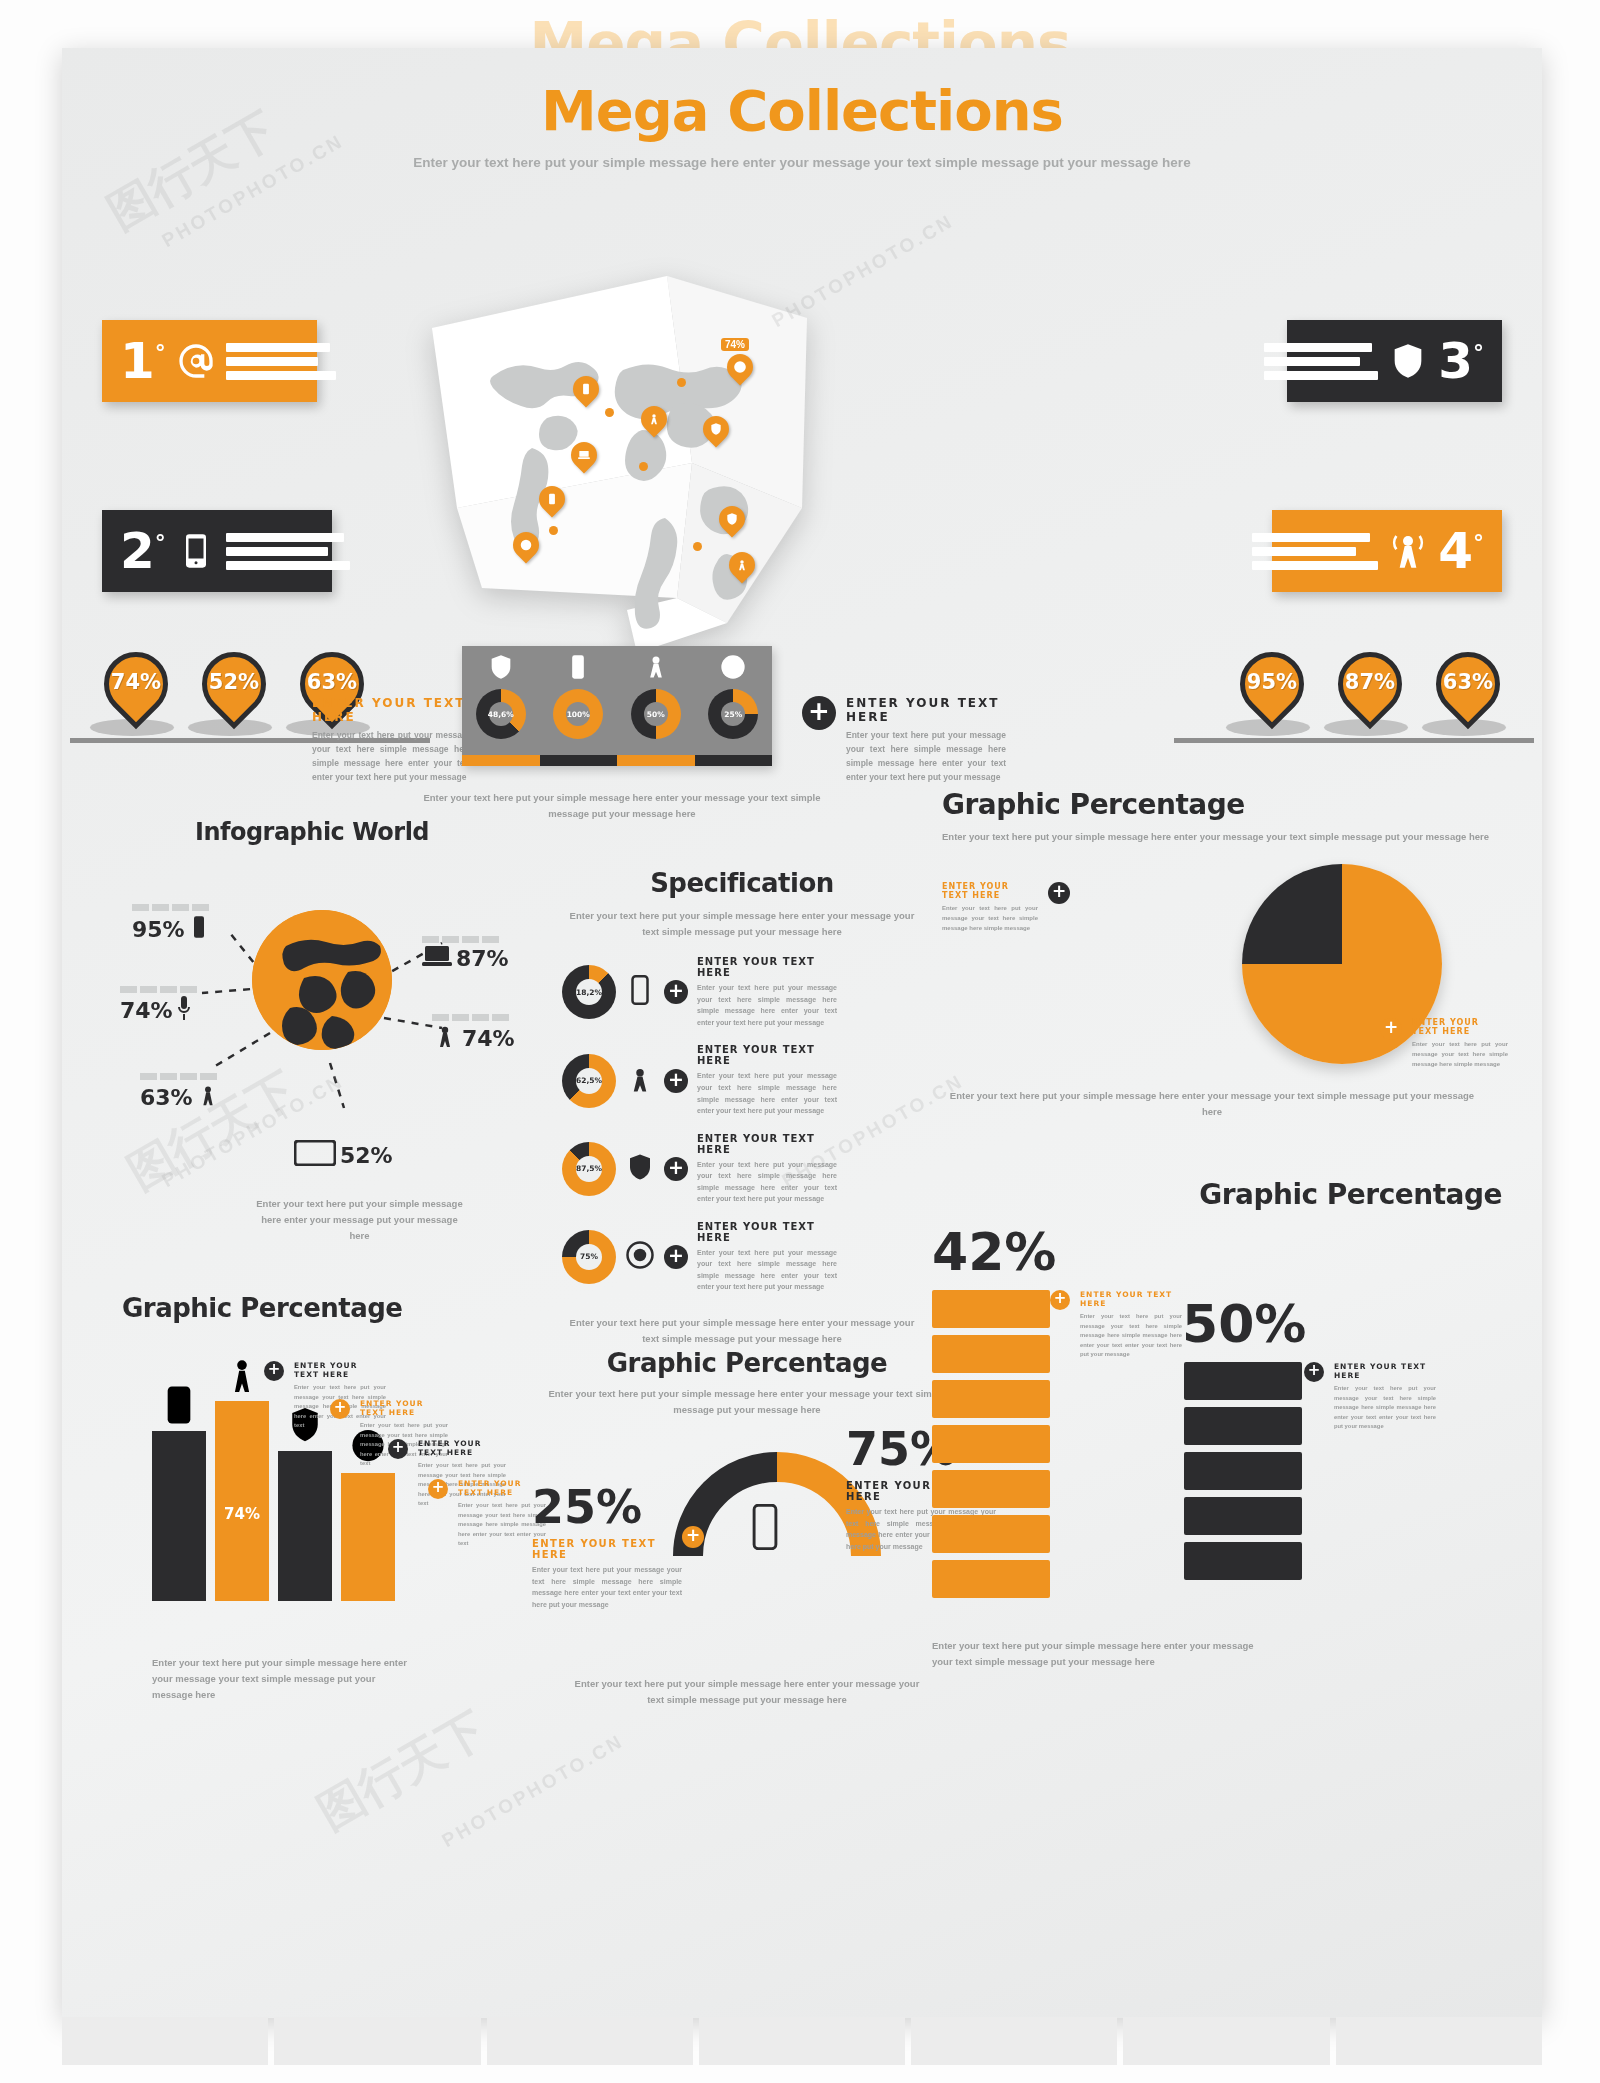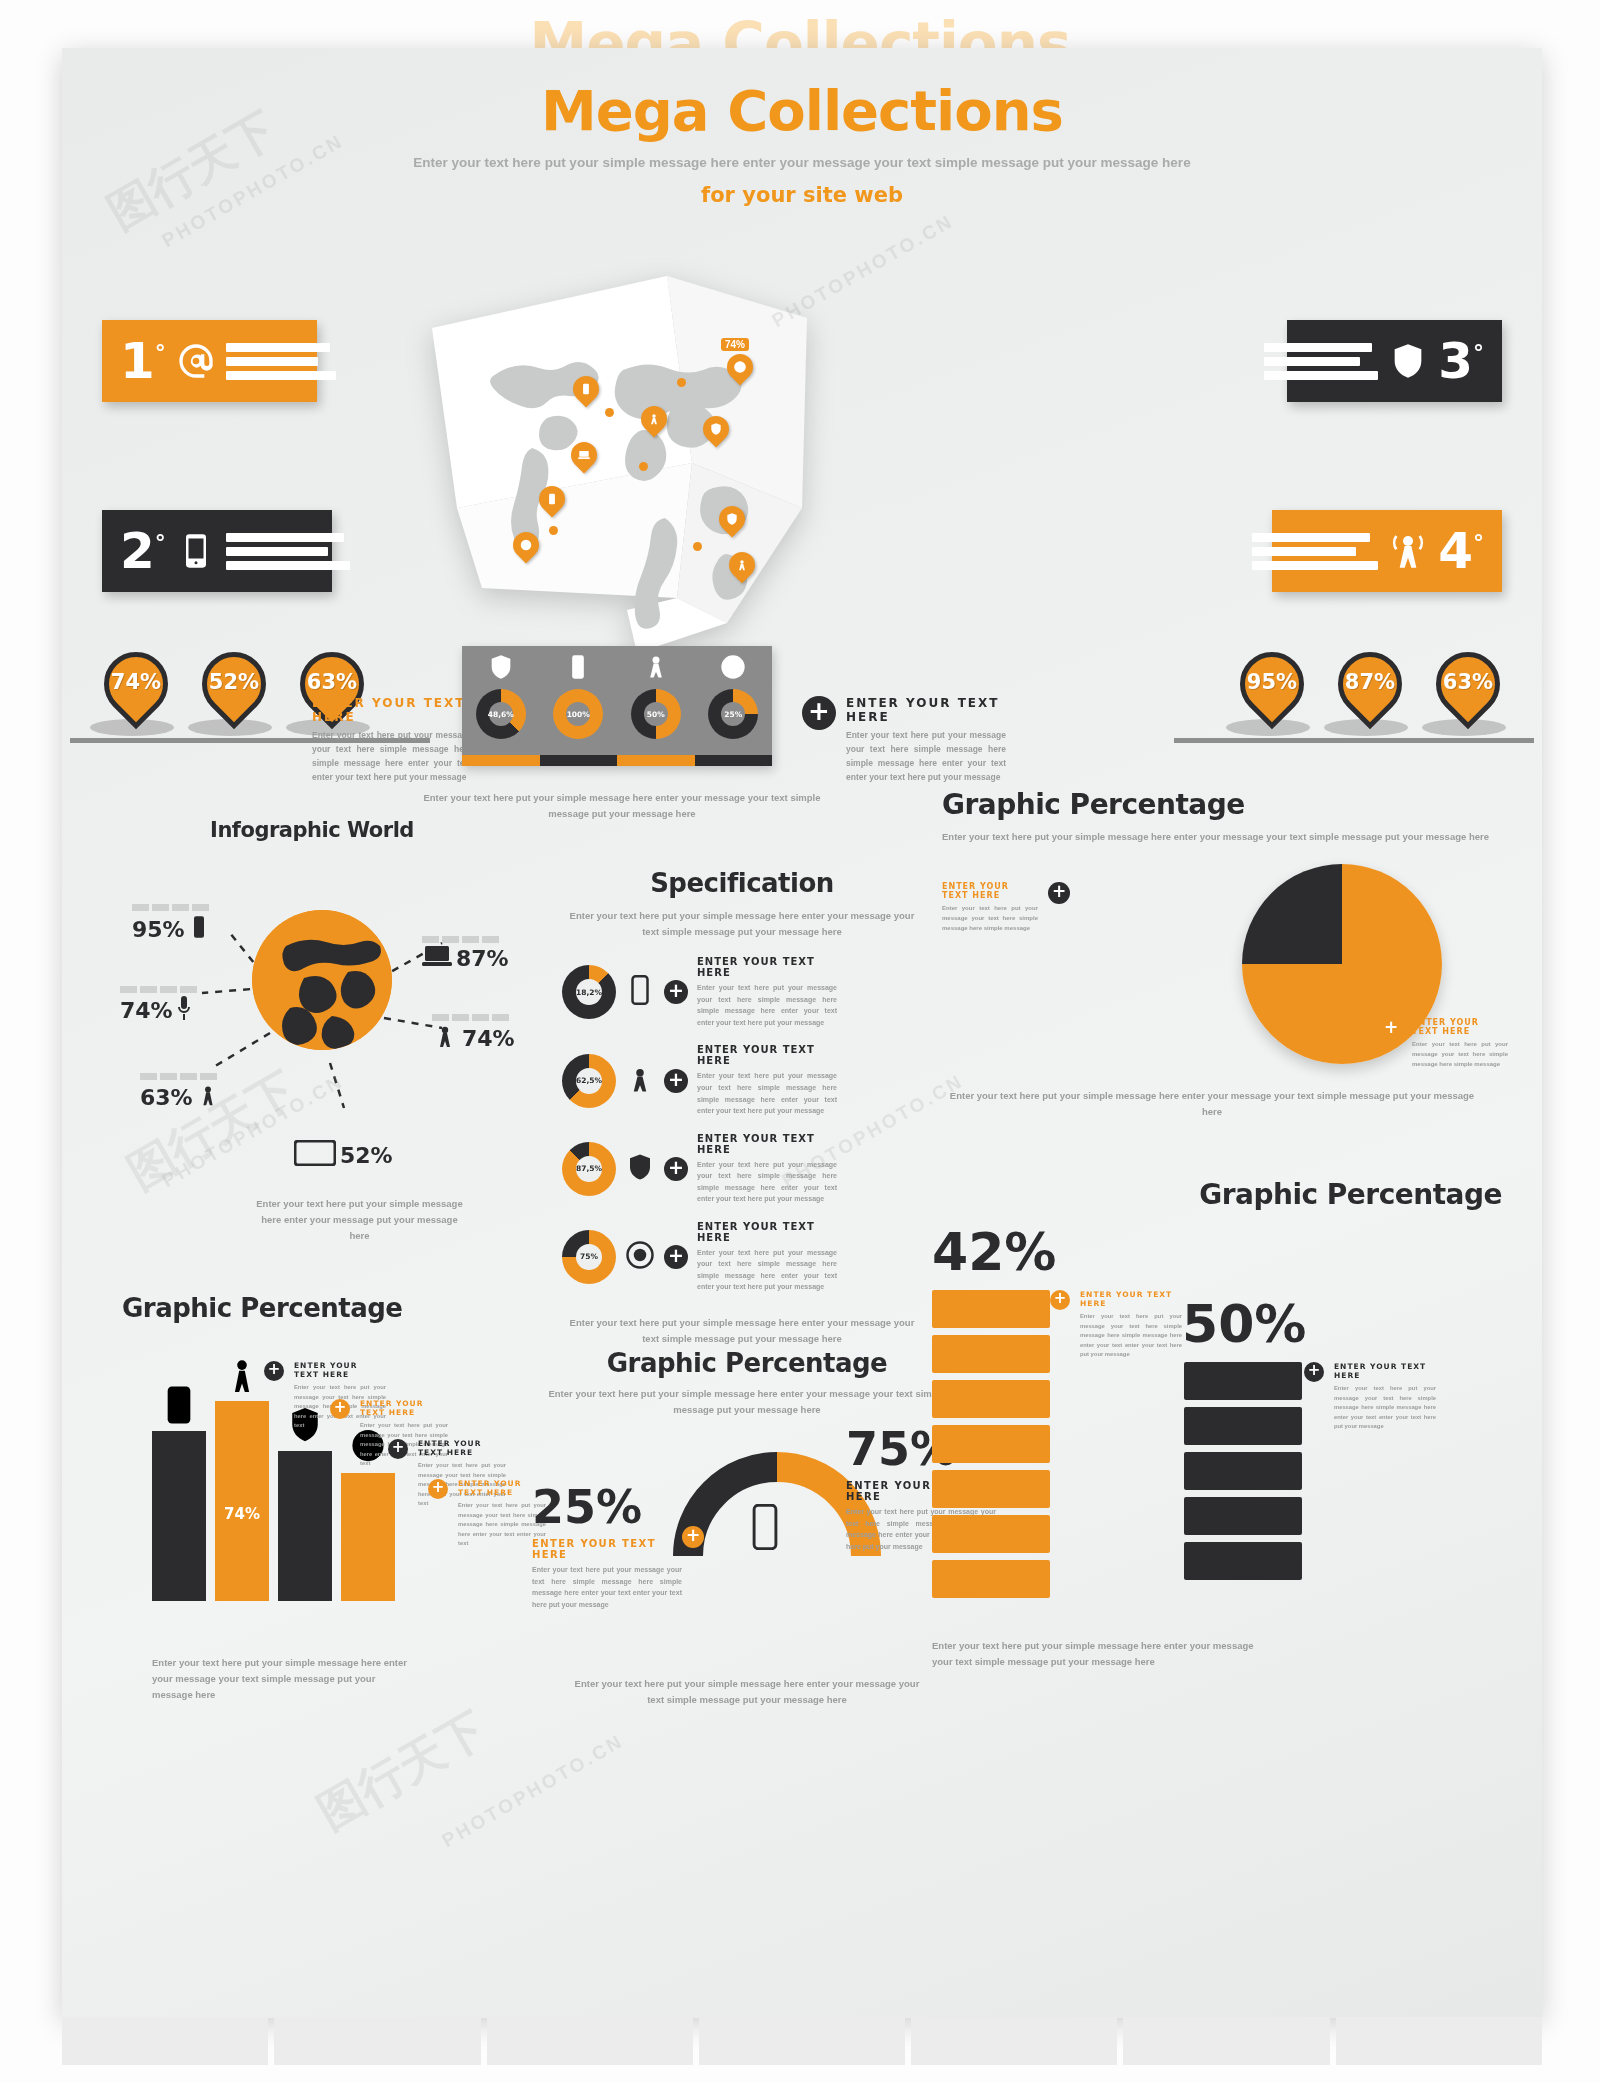--- a/index.html
+++ b/index.html
@@ -146,21 +146,21 @@
   }
 
   
   .sec-h {
     font-family:"DejaVu Sans", sans-serif; font-weight:bold; color:#2c2c2e;
     letter-spacing:-.5px;
   }
 
   
   .iw { position:absolute; left:50px; top:770px; width:400px; height:420px; }
-  .iw .title { font-size:21px; text-align:center; }
+  .iw .title { font-size:24px; text-align:center; }
   .globe {
     position:absolute; left:140px; top:92px; width:140px; height:140px; border-radius:50%;
     background:#ef9320; overflow:hidden;
   }
   .iw-item { position:absolute; }
   .iw-item .lines { display:flex; gap:3px; margin-bottom:2px; }
   .iw-item .lines i { display:block; width:17px; height:7px; background:#cfd1d1; }
   .iw-item .pct {
     font-family:"DejaVu Sans", sans-serif; font-size:22px; font-weight:bold; color:#2c2c2e;
   }
@@ -232,21 +232,20 @@
 
 <div id="stage">
 
   <div class="ghost-title">Mega Collections</div>
 
   <div class="sheet">
 
     <div class="hdr">
       <h1>Mega Collections</h1>
       <p class="sub">Enter your text here put your simple message here enter your message your text simple message put your message here</p>
-      <p class="web">for your site web</p>
     </div>
 
     <div class="ribbon orange rb1">
       <div class="num">1<sup>°</sup></div>
       <div class="gl">
         <svg viewBox="0 0 24 24">
             <path d="M12 2a10 10 0 100 20h5v-2h-5a8 8 0 118-8v1.5a1.5 1.5 0 01-3 0V8h-2v.7A4 4 0 1012 16a4 4 0 002.8-1.2A3.5 3.5 0 0022 13.5V12A10 10 0 0012 2zm0 12a2 2 0 110-4 2 2 0 010 4z"></path>
           </svg>
       </div>
       <div class="scrib">

